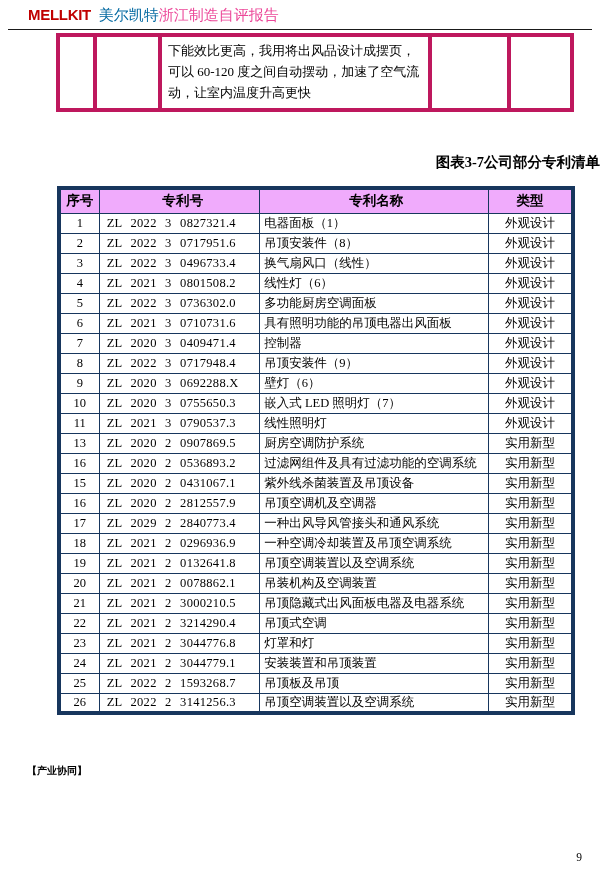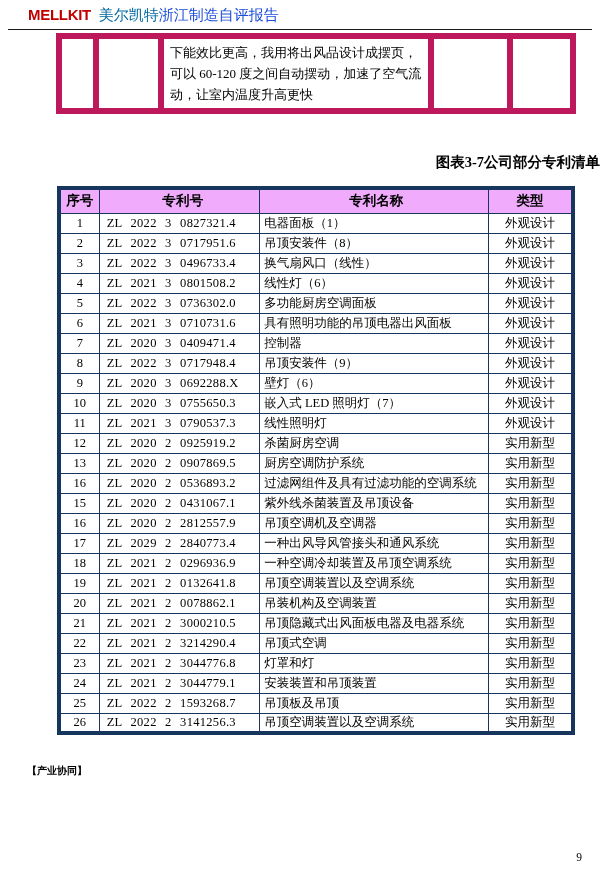--- a/index.html
+++ b/index.html
@@ -8,27 +8,27 @@
     position:relative; width:600px; height:884px; margin:0 auto;
     background:#ffffff; overflow:hidden;
     font-family:"Liberation Serif","DejaVu Serif",serif;
     color:#000;
   }
   
   .hdr { position:absolute; left:28px; top:6px; font-size:15px; white-space:nowrap; }
   .hdr .brand { font-family:"Liberation Sans","DejaVu Sans",sans-serif; font-weight:bold;
                 color:#C00000; letter-spacing:-0.3px; margin-right:4px; }
   .hdr .company { color:#0369a1; }
-  .hdr .report { color:#1d4ed8; }
+  .hdr .report { color:#ec4899; }
   .hdr-rule { position:absolute; left:8px; right:8px; top:29px; height:1px; background:#1a1a1a; }
 
   
   .cont-table { position:absolute; left:56px; top:33px; width:514px;
                 border-collapse:collapse; table-layout:fixed; }
-  .cont-table td { border:6px solid #be185d; vertical-align:top; height:75px;
+  .cont-table td { border:4px solid #be185d; vertical-align:top; height:75px;
                    font-size:13px; line-height:21px; padding:3px 5px 3px 6px; }
   .cont-table { border:3px solid #1F3864; }
   .cont-table .txt div { white-space:nowrap; }
 
   
   .tbl-title { position:absolute; left:0; top:153px; width:100%; text-align:right;
                font-weight:bold; font-size:14.5px; }
 
   
   .patent-wrap { position:absolute; left:57px; top:186px; }
@@ -159,26 +159,20 @@
             <td class="c-name">嵌入式 LED 照明灯（7）</td>
             <td class="c-type">外观设计</td>
           </tr>
           <tr>
             <td class="c-seq">11</td>
             <td class="c-no">ZL 2021 3 0790537.3</td>
             <td class="c-name">线性照明灯</td>
             <td class="c-type">外观设计</td>
           </tr>
           <tr>
-            <td class="c-seq">12</td>
-            <td class="c-no">ZL 2020 2 0925919.2</td>
-            <td class="c-name">杀菌厨房空调</td>
-            <td class="c-type">实用新型</td>
-          </tr>
-          <tr>
             <td class="c-seq">13</td>
             <td class="c-no">ZL 2020 2 0907869.5</td>
             <td class="c-name">厨房空调防护系统</td>
             <td class="c-type">实用新型</td>
           </tr>
           <tr>
             <td class="c-seq">16</td>
             <td class="c-no">ZL 2020 2 0536893.2</td>
             <td class="c-name">过滤网组件及具有过滤功能的空调系统</td>
             <td class="c-type">实用新型</td>

